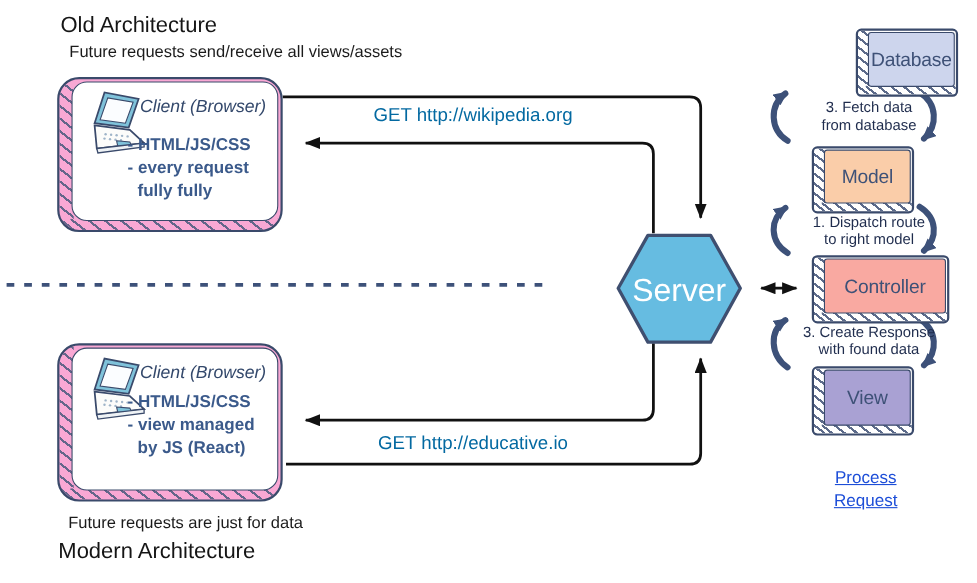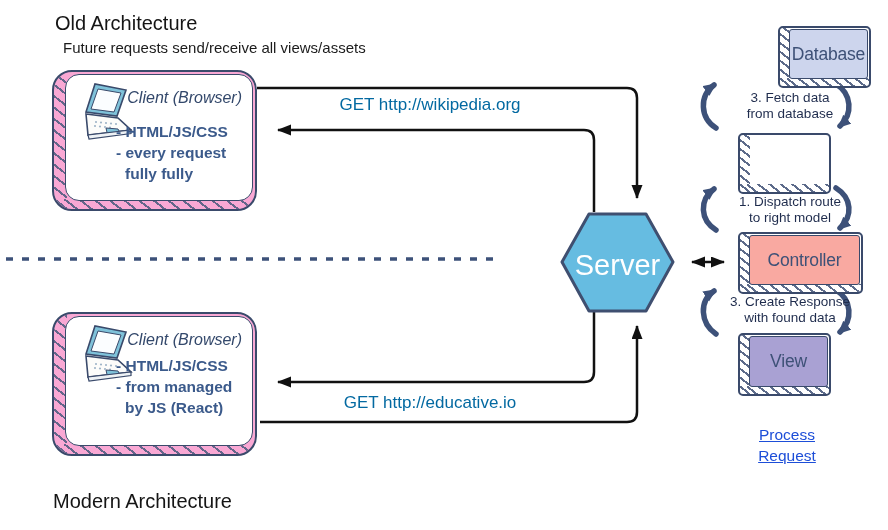--- a/index.html
+++ b/index.html
@@ -141,46 +141,48 @@
           <circle cx="26" cy="47.5" r="1.1"></circle>
             <circle cx="31" cy="48" r="1.1"></circle>
           <circle cx="36" cy="48.5" r="1.1"></circle>
         </g>
         <polygon points="32,49 44,50 46,54 33,53.5" fill="#7fc2da" stroke="#3a4a6b" stroke-width="1"></polygon>
         <polygon points="14,56 57,51 57,54.5 15,60" fill="#eef2f5" stroke="#3a4a6b" stroke-width="1.2"></polygon>
       </svg>
       <div class="client-title">Client (Browser)</div>
       <div class="bullets" style="top:38px;">
         <div>- HTML/JS/CSS</div>
-        <div>- from managed</div>
+        <div>- view managed</div>
         <div class="indent">by JS (React)</div>
       </div>
     </div>
   </div>
 
   <div class="abs getlabel" style="left:300px;top:393px;">GET http://educative.io</div>
 
+  <div class="abs sub" style="left:62px;top:467px;">Future requests are just for data</div>
   <div class="abs h1" style="left:53px;top:490px;">Modern Architecture</div>
 
   <div class="server-label">Server</div>
 
   <div class="sketchbox" style="left:738px;top:26px;height:58px;margin-left:40px;">
     <div class="hatch-l"></div>
     <div class="hatch-b"></div>
     <div class="face" style="background-color: rgb(205, 213, 237);">Database</div>
   </div>
 
   <div class="step" style="top:90px;">
     <div>3. Fetch data</div>
     <div>from database</div>
   </div>
 
   <div class="sketchbox" style="left:738px;top:133px;height:57px;">
     <div class="hatch-l"></div>
     <div class="hatch-b"></div>
+    <div class="face" style="background-color: rgb(250, 205, 169);">Model</div>
   </div>
 
   <div class="step" style="top:194px;">
     <div>1. Dispatch route</div>
     <div>to right model</div>
   </div>
 
   <div class="sketchbox" style="left:738px;top:232px;height:58px;padding-left:32px;">
     <div class="hatch-l"></div>
     <div class="hatch-b"></div>

